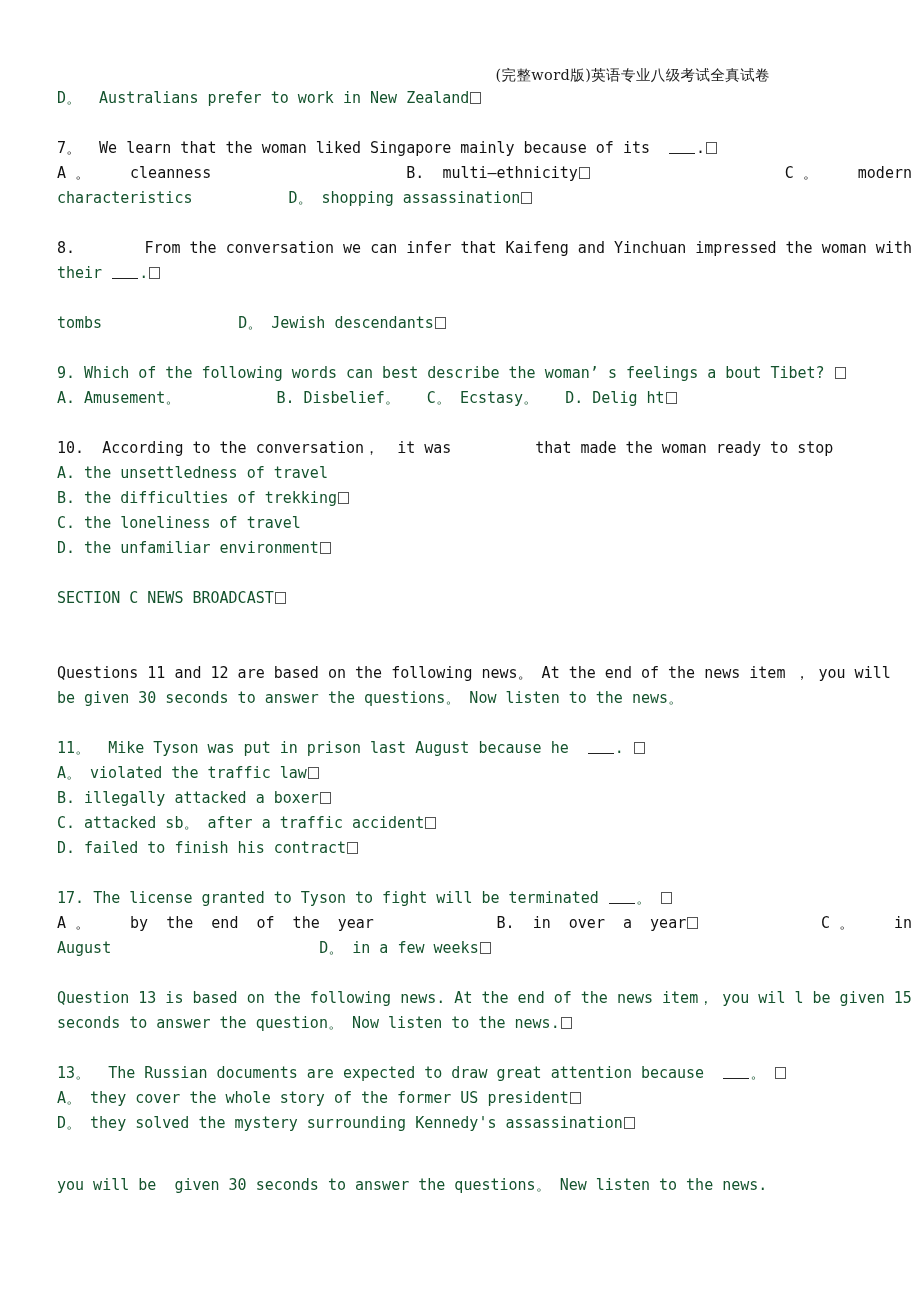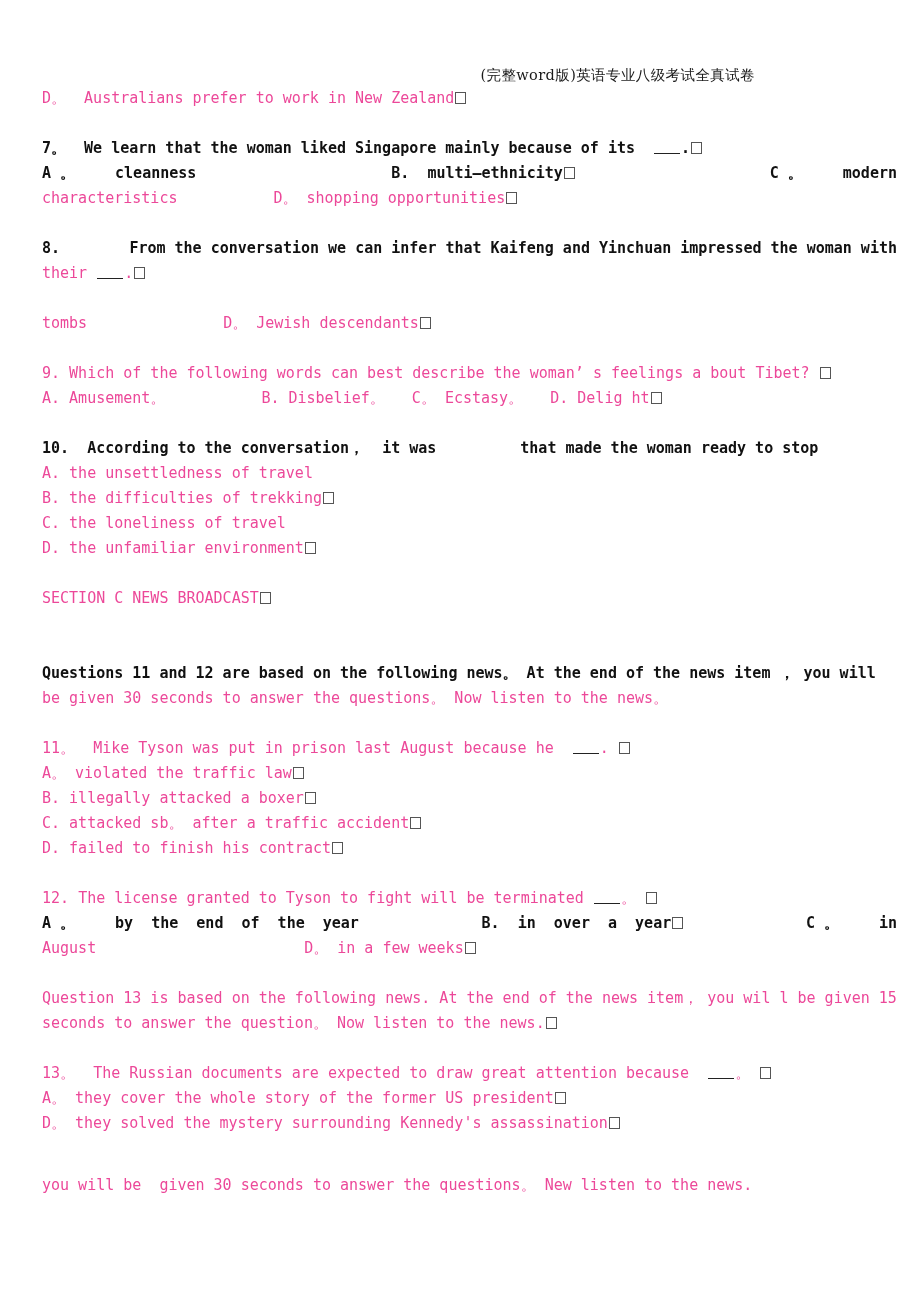--- a/index.html
+++ b/index.html
@@ -10,21 +10,21 @@
   body {
     width: 920px;
     height: 1302px;
     position: relative;
     font-family: "DejaVu Sans Mono", "Liberation Mono", monospace;
     color: #000000;
     overflow: hidden;
   }
   .page {
     position: absolute;
-    left: 0; top: 0;
+    left: 15px; top: 0;
     width: 763px;
     height: 1302px;
     padding-left: 12px;
   }
   .header {
     position: absolute;
     right: 20px;
     top: 66px;
     font-family: "DejaVu Serif", "Liberation Serif", serif;
     font-size: 14.5px;
@@ -36,33 +36,33 @@
     position: absolute;
     left: 42px;
     top: 86px;
     width: 855px;
   }
   .ln {
     font-size: 15px;
     line-height: 25px;
     white-space: pre;
     letter-spacing: 0px;
-    color: #ec4899;
+    color: #14532d;
   }
   
   .just {
     display: flex;
     justify-content: space-between;
     width: 855px;
     font-size: 15px;
     line-height: 25px;
     white-space: pre;
     color: #111111;
   }
-  .just .tk { white-space: pre; font-weight: bold; }
+  .just .tk { white-space: pre; }
   .gap-sm { display: inline-block; width: 16px; }
   .gap-md { display: inline-block; width: 40px; }
   .gap-lg { display: inline-block; width: 96px; }
   .spacer { height: 25px; }
   .spacer-half { height: 12px; }
   .blank-ul {
     display: inline-block;
     width: 26px;
     border-bottom: 1.5px solid #222;
     margin: 0 1px -1px 1px;
@@ -99,21 +99,21 @@
     <div class="spacer"></div>
 
     <div class="just">
       <span class="tk"><span>7</span><span class="circ">。</span>  <span>We learn that the woman liked Singapore mainly because of its</span>  <span class="blank-ul"></span><span>.</span><span class="box"></span></span>
     </div>
     <div class="just">
       <span class="tk"><span>A</span> <span class="circ">。</span><span class="gap-md"></span><span>cleanness</span></span>
       <span class="tk"><span>B.</span>  <span>multi—ethnicity</span><span class="box"></span></span>
       <span class="tk"><span>C</span> <span class="circ">。</span><span class="gap-md"></span><span>modern</span></span>
     </div>
-    <div class="ln"><span>characteristics</span><span class="gap-lg"></span><span>D</span><span class="circ">。</span> <span>shopping opportunities</span><span class="box"></span></div>
+    <div class="ln"><span>characteristics</span><span class="gap-lg"></span><span>D</span><span class="circ">。</span> <span>shopping assassination</span><span class="box"></span></div>
 
     <div class="spacer"></div>
 
     <div class="just">
       <span class="tk"><span>8.</span> </span>
       <span class="tk">From the conversation we can infer that Kaifeng and Yinchuan impressed the woman with</span>
     </div>
     <div class="ln"><span>their</span> <span class="blank-ul"></span><span>.</span><span class="box"></span></div>
 
     <div class="spacer"></div>
@@ -153,21 +153,21 @@
     <div class="spacer"></div>
 
     <div class="ln"><span>11</span><span class="circ">。</span>  <span>Mike Tyson was put in prison last August because he</span>  <span class="blank-ul"></span><span>.</span> <span class="box"></span></div>
     <div class="ln"><span>A</span><span class="circ">。</span> <span>violated the traffic law</span><span class="box"></span></div>
     <div class="ln"><span>B.</span> <span>illegally attacked a boxer</span><span class="box"></span></div>
     <div class="ln"><span>C.</span> <span>attacked sb。 after a traffic accident</span><span class="box"></span></div>
     <div class="ln"><span>D.</span> <span>failed to finish his contract</span><span class="box"></span></div>
 
     <div class="spacer"></div>
 
-    <div class="ln"><span>12.</span> <span>The license granted to Tyson to fight will be terminated</span> <span class="blank-ul"></span><span class="circ">。</span> <span class="box"></span></div>
+    <div class="ln"><span>17.</span> <span>The license granted to Tyson to fight will be terminated</span> <span class="blank-ul"></span><span class="circ">。</span> <span class="box"></span></div>
     <div class="just">
       <span class="tk"><span>A</span> <span class="circ">。</span><span class="gap-md"></span><span>by  the  end  of  the  year</span></span>
       <span class="tk"><span>B.</span>  <span>in  over  a  year</span><span class="box"></span></span>
       <span class="tk"><span>C</span> <span class="circ">。</span><span class="gap-md"></span><span>in</span></span>
     </div>
     <div class="ln"><span>August</span><span class="gap-lg"></span><span class="gap-lg"></span><span class="gap-sm"></span><span>D</span><span class="circ">。</span> <span>in a few weeks</span><span class="box"></span></div>
 
     <div class="spacer"></div>
 
     <div class="ln">Question 13 is based on the following news. At the end of the news item， you wil l be given 15</div>

